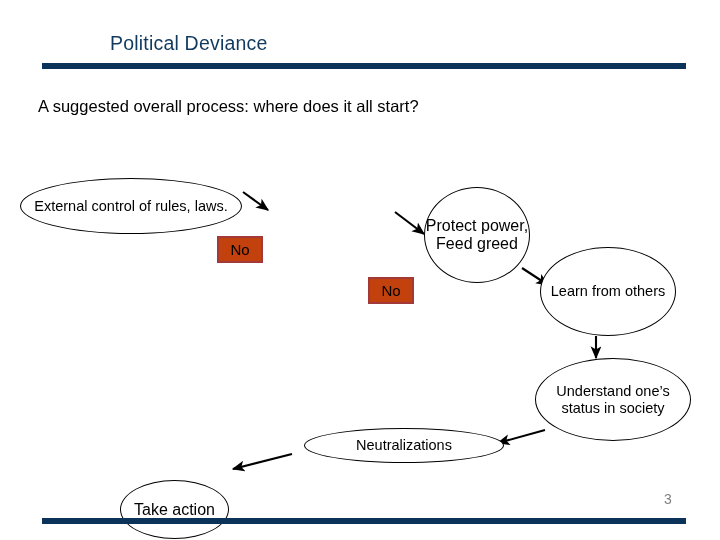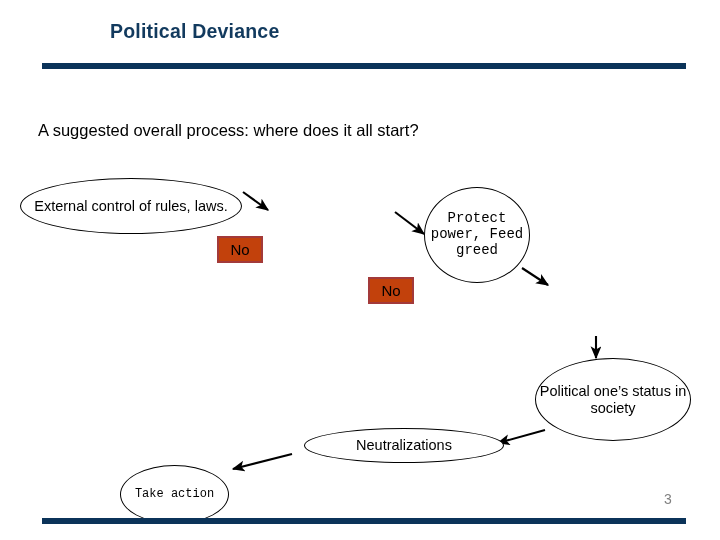--- a/index.html
+++ b/index.html
@@ -14,23 +14,23 @@
     position: relative;
     width: 720px;
     height: 540px;
     background: #ffffff;
     overflow: hidden;
   }
   
   #slide-title {
     position: absolute;
     left: 110px;
-    top: 20px;
+    top: 32px;
     font-size: 19.5px;
-    font-weight: bold;
+    font-weight: normal;
     color: #123a5e;
     letter-spacing: 0.2px;
     white-space: nowrap;
   }
   .rule {
     position: absolute;
     left: 42px;
     width: 644px;
     height: 6px;
     background: #0b3359;
@@ -39,21 +39,20 @@
   #rule-bottom { top: 518px; }
 
   
   #subtitle {
     position: absolute;
     left: 38px;
     top: 97px;
     font-size: 16.5px;
     color: #000000;
     white-space: nowrap;
-    margin-top: 24px;
   }
 
   
   #diagram {
     position: absolute;
     left: 0;
     top: 0;
     width: 720px;
     height: 540px;
   }
@@ -76,25 +75,25 @@
     align-items: center;
     justify-content: center;
     text-align: center;
     color: #000000;
     line-height: 1.12;
   }
   .ellipse { border-radius: 50%; }
 
   #node-external   { left: 20px;  top: 178px; width: 222px; height: 56px;  font-size: 14.5px; }
   #node-internal   { left: 267px; top: 168px; width: 144px; height: 98px;  font-size: 14.5px; }
-  #node-protect    { left: 424px; top: 187px; width: 106px; height: 96px;  font-size: 14px; font-family: Liberation Mono, monospace; }
+  #node-protect    { left: 424px; top: 187px; width: 106px; height: 96px;  font-size: 16px; }
   #node-learn      { left: 540px; top: 247px; width: 136px; height: 89px;  font-size: 14.5px; }
   #node-understand { left: 535px; top: 358px; width: 156px; height: 83px;  font-size: 14.5px; }
   #node-neutral    { left: 304px; top: 428px; width: 200px; height: 35px;  font-size: 14.5px; }
-  #node-take       { left: 120px; top: 465px; width: 109px; height: 59px;  font-size: 12px; font-family: Liberation Mono, monospace; }
+  #node-take       { left: 120px; top: 480px; width: 109px; height: 59px;  font-size: 16px; }
 
   
   .no-box {
     position: absolute;
     box-sizing: border-box;
     border: 2px solid #a33a3a;
     background: #c2410c;
     display: flex;
     align-items: center;
     justify-content: center;
@@ -143,23 +142,26 @@
 
     <div class="node ellipse" id="node-external">
       <span>External control of rules, laws.</span>
     </div>
 
 
     <div class="node ellipse" id="node-protect">
       <span>Protect power, Feed greed</span>
     </div>
 
+    <div class="node ellipse" id="node-learn">
+      <span>Learn from others</span>
+    </div>
 
     <div class="node ellipse" id="node-understand">
-      <span>Political one’s status in society</span>
+      <span>Understand one’s status in society</span>
     </div>
 
     <div class="node ellipse" id="node-neutral">
       <span>Neutralizations</span>
     </div>
 
     <div class="node ellipse" id="node-take">
       <span>Take action</span>
     </div>
 

